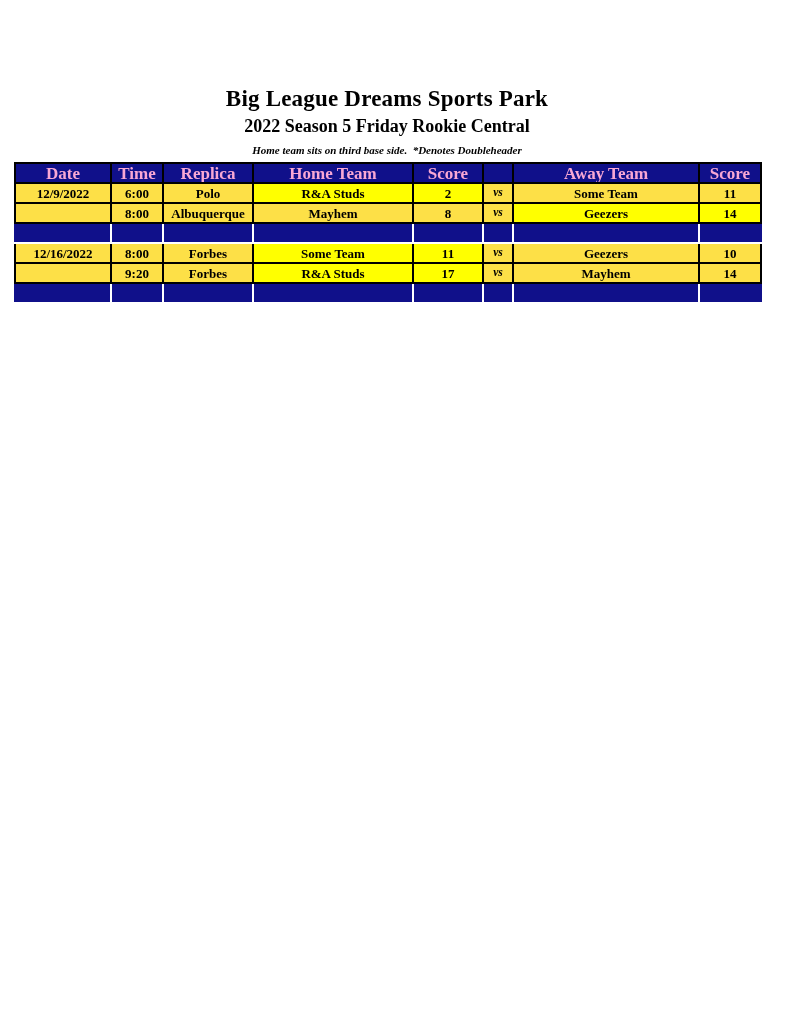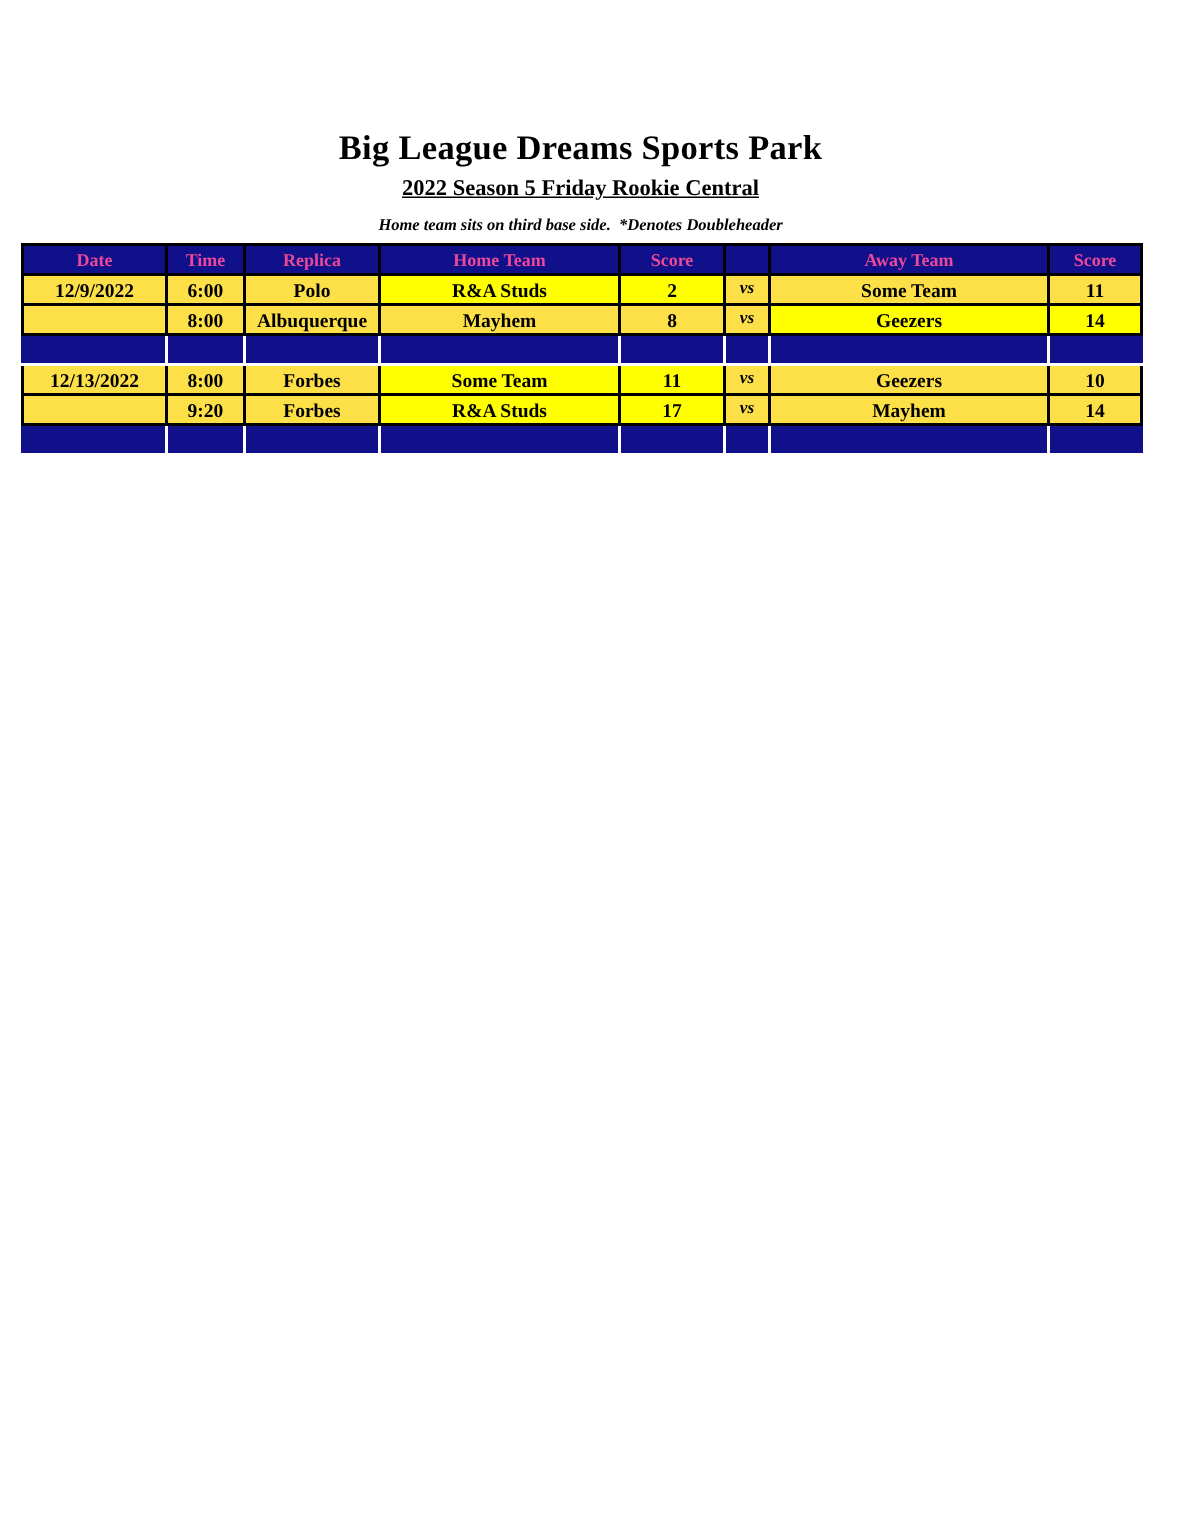--- a/index.html
+++ b/index.html
@@ -20,25 +20,24 @@
     text-align: center;
     color: #000000;
   }
   .doc-title {
     font-size: 23px;
     font-weight: bold;
     line-height: 26px;
     letter-spacing: 0.2px;
   }
   .doc-subtitle {
-    font-size: 15px;
+    font-size: 18px;
     font-weight: bold;
     line-height: 21px;
     margin-top: 4px;
-    text-decoration: underline;
   }
   .doc-note {
     font-size: 11px;
     font-weight: bold;
     font-style: italic;
     line-height: 16px;
     margin-top: 5px;
     white-space: pre;
   }
   table.schedule {
@@ -55,23 +54,23 @@
     text-align: center;
     vertical-align: middle;
     font-weight: bold;
     font-size: 13px;
     line-height: 1;
     overflow: hidden;
     white-space: nowrap;
   }
   .schedule th {
     background: #10108a;
-    color: #ec4899;
+    color: #f9a8d4;
     border: 2px solid #000000;
-    font-size: 12px;
+    font-size: 17px;
   }
   .schedule td {
     background: #fde047;
     color: #000000;
     border: 2px solid #000000;
   }
   .schedule td.hl { background: #ffff00; }
   .schedule td.vs {
     font-style: italic;
     font-size: 11.5px;
@@ -143,21 +142,21 @@
           <td></td>
           <td></td>
           <td></td>
           <td></td>
           <td></td>
           <td></td>
           <td></td>
           <td></td>
         </tr>
         <tr>
-          <td>12/13/2022</td>
+          <td>12/16/2022</td>
           <td>8:00</td>
           <td>Forbes</td>
           <td class="hl">Some Team</td>
           <td class="hl">11</td>
           <td class="vs">vs</td>
           <td>Geezers</td>
           <td>10</td>
         </tr>
         <tr>
           <td></td>

